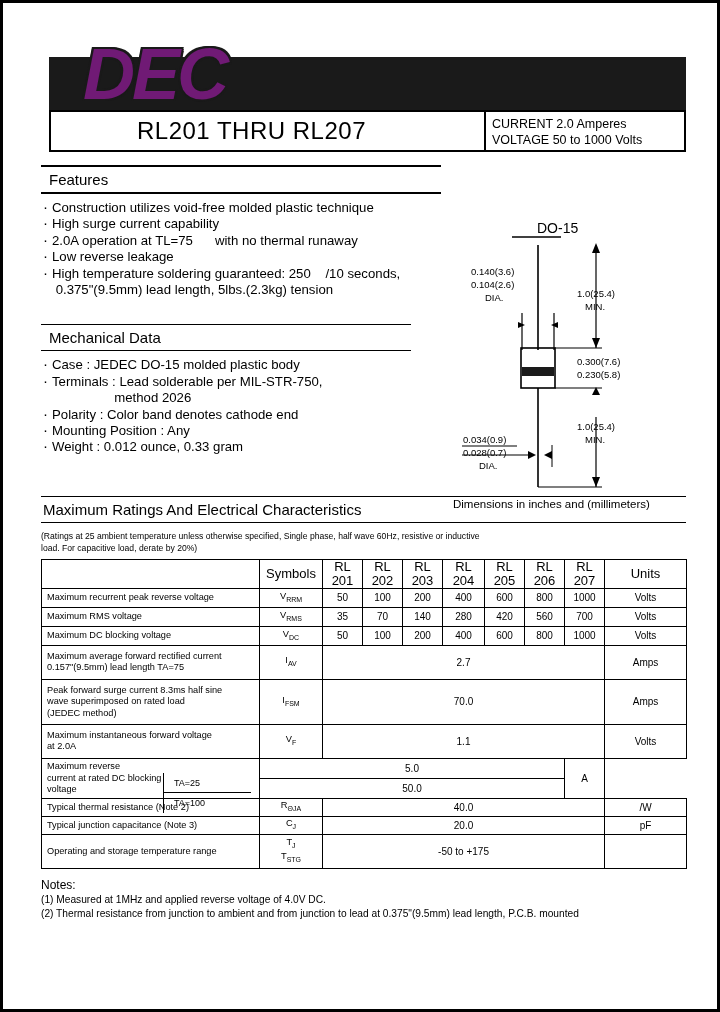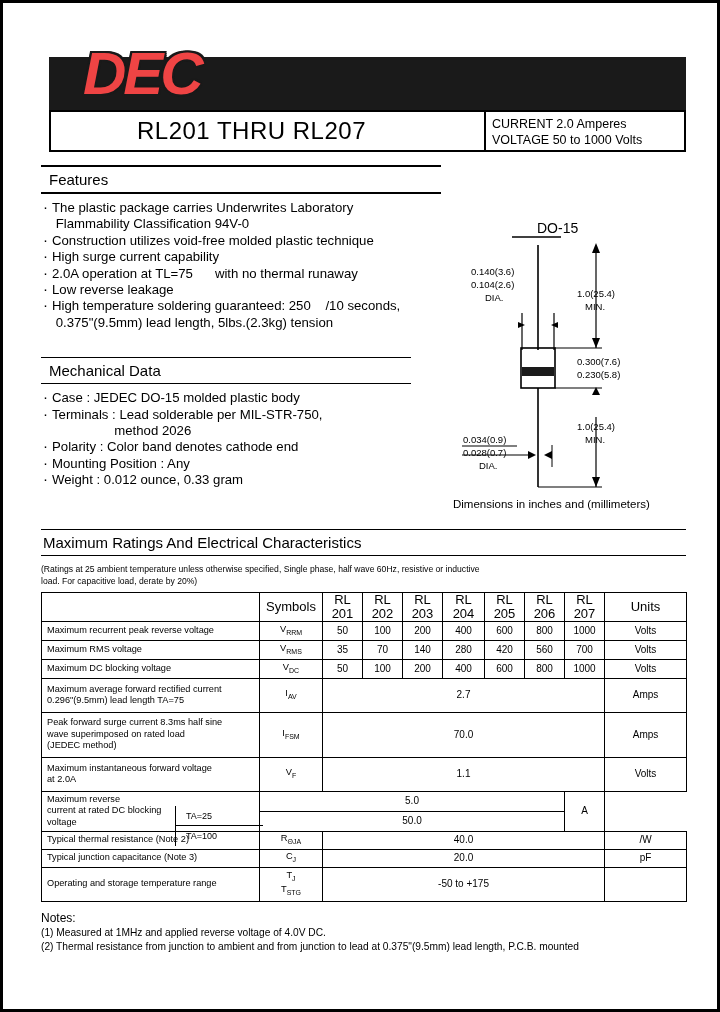--- a/index.html
+++ b/index.html
@@ -44,24 +44,24 @@
     height: 53px;
     background: #1a1a1a;
   }
   .logo {
     position: absolute;
     left: 42px;
     top: 10px;
     font-family: "Liberation Sans", sans-serif;
     font-weight: bold;
     font-style: italic;
-    font-size: 60px;
+    font-size: 72px;
     line-height: 78px;
     letter-spacing: -3px;
-    color: #ef4444;
+    color: #701a75;
     -webkit-text-stroke: 0px;
     text-shadow:
        1px 0 #1a1a1a, -1px 0 #1a1a1a, 0 1px #1a1a1a, 0 -1px #1a1a1a,
        2px 0 #1a1a1a, -2px 0 #1a1a1a, 0 2px #1a1a1a, 0 -2px #1a1a1a,
        2px 2px #1a1a1a, -2px -2px #1a1a1a, 2px -2px #1a1a1a, -2px 2px #1a1a1a;
   }
   .title-row {
     position: absolute;
     left: 8px;
     top: 85px;
@@ -272,22 +272,20 @@
         <text x="24" y="241" font-family="Liberation Sans, sans-serif" font-size="9.5" fill="#000">0.028(0.7)</text>
         <text x="40" y="254" font-family="Liberation Sans, sans-serif" font-size="9.5" fill="#000">DIA.</text>
 
         <text x="14" y="293" font-family="Liberation Sans, sans-serif" font-size="11.5" fill="#000">Dimensions in inches and (millimeters)</text>
       </svg>
     </div>
 
     <div class="sec" style="width:400px;">
       <div class="sec-head">Features</div>
       <ul class="bullets">
-        <li>The plastic package carries Underwrites Laboratory
- Flammability Classification 94V-0</li>
         <li>Construction utilizes void-free molded plastic technique</li>
         <li>High surge current capability</li>
         <li>2.0A operation at TL=75      with no thermal runaway</li>
         <li>Low reverse leakage</li>
         <li>High temperature soldering guaranteed: 250    /10 seconds,
  0.375"(9.5mm) lead length, 5lbs.(2.3kg) tension</li>
       </ul>
     </div>
 
     <div class="sec" style="width:370px; margin-top:26px;">
@@ -371,21 +369,21 @@
             <td class="val">200</td>
             <td class="val">400</td>
             <td class="val">600</td>
             <td class="val">800</td>
             <td class="val">1000</td>
             <td class="units">Volts</td>
           </tr>
 
           <tr style="height:34px;">
             <td class="param" style="white-space:pre-line;">Maximum average forward rectified current
-0.296"(9.5mm) lead length TA=75</td>
+0.157"(9.5mm) lead length TA=75</td>
             <td>I<sub>AV</sub></td>
             <td class="val" colspan="7">2.7</td>
             <td class="units">Amps</td>
           </tr>
 
           <tr style="height:45px;">
             <td class="param" style="white-space:pre-line;">Peak forward surge current 8.3ms half sine
 wave superimposed on rated load
 (JEDEC method)</td>
             <td>I<sub>FSM</sub></td>
@@ -430,21 +428,21 @@
           <tr style="height:34px;">
             <td class="param">Operating and storage temperature range</td>
             <td>T<sub>J</sub><br>T<sub>STG</sub></td>
             <td class="val" colspan="7">-50 to +175</td>
             <td class="units"></td>
           </tr>
         </tbody>
       </table>
 
       <div style="position:relative; height:0;">
-        <div style="position:absolute; left:134px; top:-96px; width:88px; height:40px; border-left:1.4px solid #000; box-sizing:border-box;">
+        <div style="position:absolute; left:122px; top:-96px; width:88px; height:40px; border-left:1.4px solid #000; box-sizing:border-box;">
           <div style="height:20px; line-height:20px; font-size:9px; padding-left:10px; border-bottom:1.4px solid #000; box-sizing:border-box;">TA=25</div>
           <div style="height:20px; line-height:20px; font-size:9px; padding-left:10px; box-sizing:border-box;">TA=100</div>
         </div>
       </div>
     </div>
 
     <div class="notes">
       <div class="nhead">Notes:</div>
       <div class="nline">(1) Measured at 1MHz and applied reverse voltage of 4.0V DC.</div>
       <div class="nline">(2) Thermal resistance from junction to ambient and from junction to lead at 0.375"(9.5mm) lead length, P.C.B. mounted</div>

